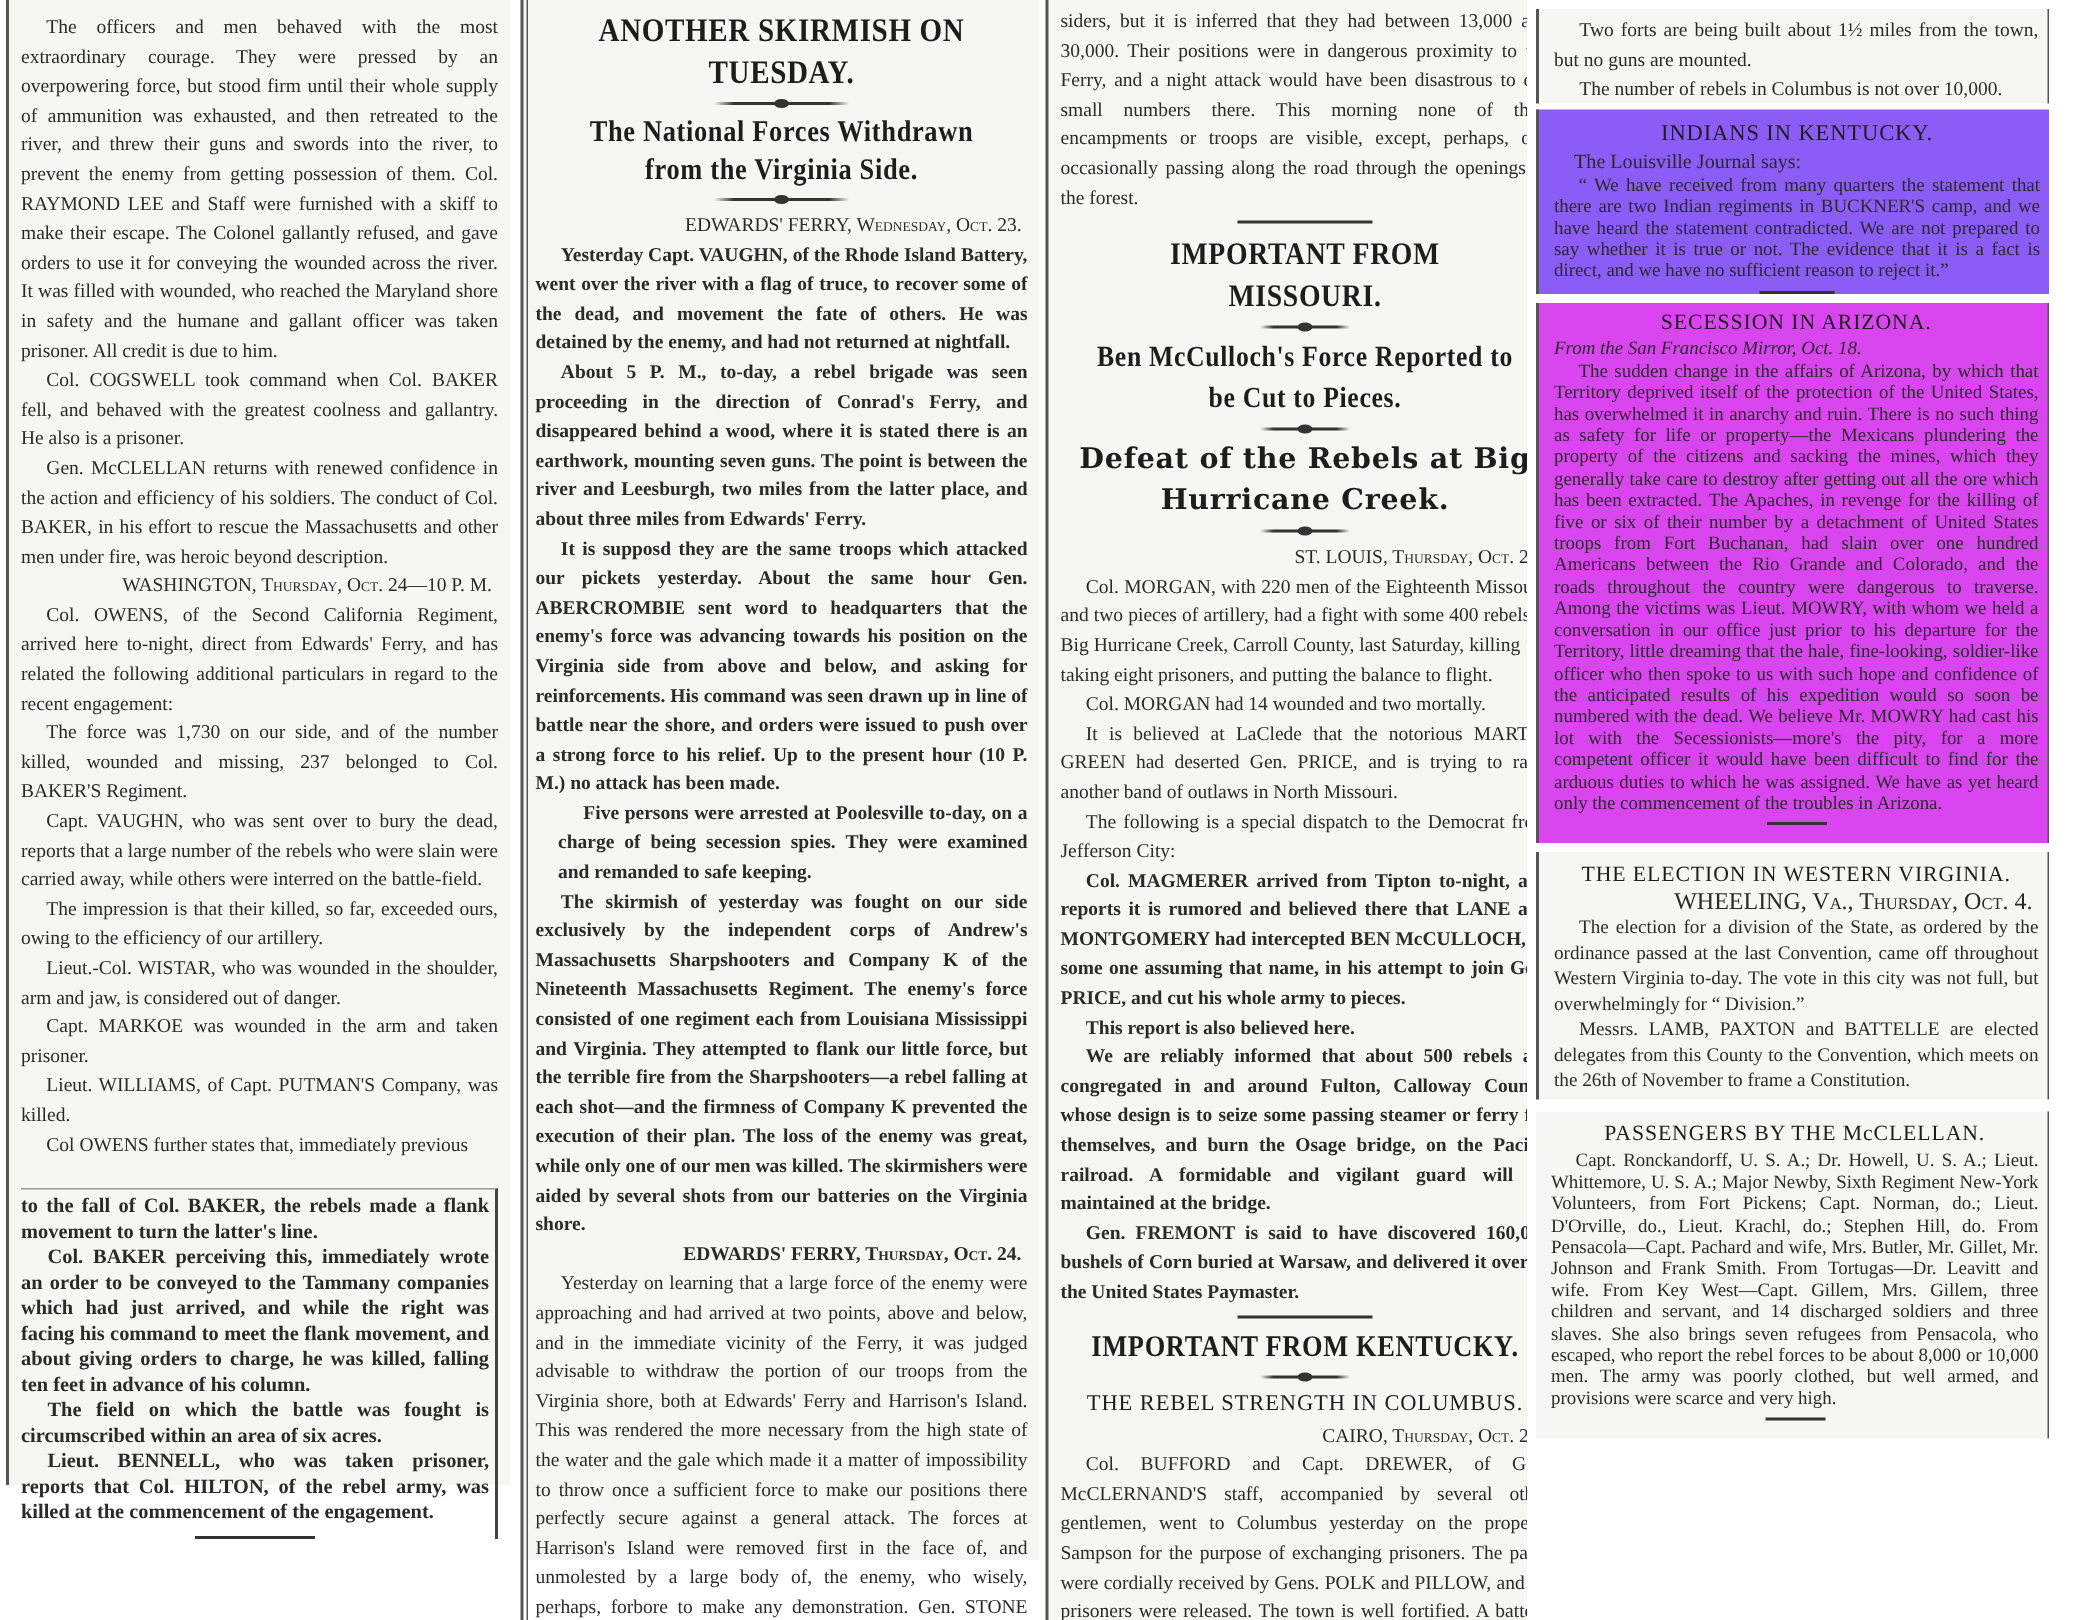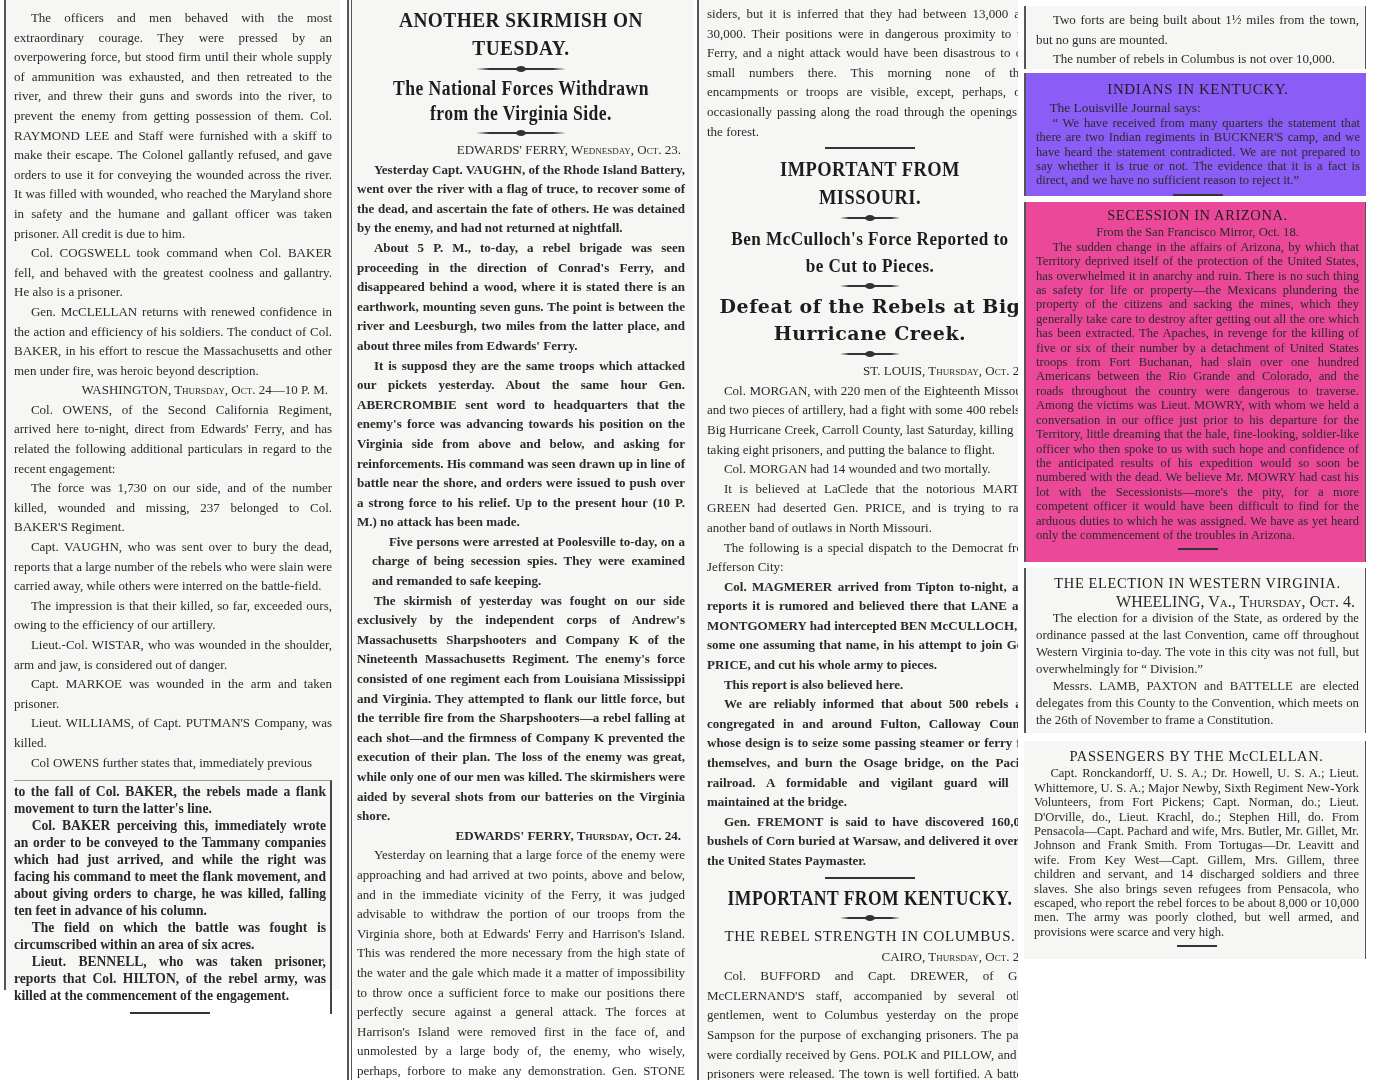--- a/index.html
+++ b/index.html
@@ -29,38 +29,38 @@
   <p>Gen. McCLELLAN returns with renewed confidence in the action and efficiency of his soldiers. The conduct of Col. BAKER, in his effort to rescue the Massachusetts and other men under fire, was heroic beyond description.</p>
   <p class="dateline sc">WASHINGTON, Thursday, Oct. 24—10 P. M.</p>
   <p>Col. OWENS, of the Second California Regiment, arrived here to-night, direct from Edwards' Ferry, and has related the following additional particulars in regard to the recent engagement:</p>
   <p>The force was 1,730 on our side, and of the number killed, wounded and missing, 237 belonged to Col. BAKER'S Regiment.</p>
   <p>Capt. VAUGHN, who was sent over to bury the dead, reports that a large number of the rebels who were slain were carried away, while others were interred on the battle-field.</p>
   <p>The impression is that their killed, so far, exceeded ours, owing to the efficiency of our artillery.</p>
   <p>Lieut.-Col. WISTAR, who was wounded in the shoulder, arm and jaw, is considered out of danger.</p>
   <p>Capt. MARKOE was wounded in the arm and taken prisoner.</p>
   <p>Lieut. WILLIAMS, of Capt. PUTMAN'S Company, was killed.</p>
   <p>Col OWENS further states that, immediately previous</p>
-  <div style="margin-top:8px;border-top:1px solid #999;border-right:2px solid #444;padding:2px 4px 0 0;">
+  <div style="margin-top:20px;border-top:1px solid #999;border-right:2px solid #444;padding:2px 4px 0 0;">
     <p class="noind" style="font-weight:bold;font-size:13.6px;line-height:17px;">to the fall of Col. BAKER, the rebels made a flank movement to turn the latter's line.</p>
     <p style="font-weight:bold;font-size:13.6px;line-height:17px;">Col. BAKER perceiving this, immediately wrote an order to be conveyed to the Tammany companies which had just arrived, and while the right was facing his command to meet the flank movement, and about giving orders to charge, he was killed, falling ten feet in advance of his column.</p>
     <p style="font-weight:bold;font-size:13.6px;line-height:17px;">The field on which the battle was fought is circumscribed within an area of six acres.</p>
     <p style="font-weight:bold;font-size:13.6px;line-height:17px;">Lieut. BENNELL, who was taken prisoner, reports that Col. HILTON, of the rebel army, was killed at the commencement of the engagement.</p>
     <div class="short-rule" style="width:80px;margin-top:8px;"></div>
   </div>
 </div>
 
 <div class="col" style="left:347px;width:346px;padding:4px 8px 0 10px;height:1040px;">
   <div class="vline" style="left:0;top:0;height:1080px;"></div>
   <div class="vline" style="left:4px;top:0;height:1080px;width:1px;"></div>
   <h1 class="h-big h-cond" style="font-size:22px;line-height:28px;margin-top:2px;">ANOTHER SKIRMISH ON TUESDAY.</h1>
   <div class="rule"></div>
   <h2 class="h-big h-cond" style="font-size:20px;line-height:25px;">The National Forces Withdrawn from the Virginia Side.</h2>
   <div class="rule"></div>
   <p class="dateline sc">EDWARDS' FERRY, Wednesday, Oct. 23.</p>
-  <p style="font-weight:bold;">Yesterday Capt. VAUGHN, of the Rhode Island Battery, went over the river with a flag of truce, to recover some of the dead, and ascertain the fate of others. He was detained by the enemy, and had not returned at nightfall.</p>
+  <p style="font-weight:bold;">Yesterday Capt. VAUGHN, of the Rhode Island Battery, went over the river with a flag of truce, to recover some of the dead, and movement the fate of others. He was detained by the enemy, and had not returned at nightfall.</p>
   <p style="font-weight:bold;">About 5 P. M., to-day, a rebel brigade was seen proceeding in the direction of Conrad's Ferry, and disappeared behind a wood, where it is stated there is an earthwork, mounting seven guns. The point is between the river and Leesburgh, two miles from the latter place, and about three miles from Edwards' Ferry.</p>
   <p style="font-weight:bold;">It is supposd they are the same troops which attacked our pickets yesterday. About the same hour Gen. ABERCROMBIE sent word to headquarters that the enemy's force was advancing towards his position on the Virginia side from above and below, and asking for reinforcements. His command was seen drawn up in line of battle near the shore, and orders were issued to push over a strong force to his relief. Up to the present hour (10 P. M.) no attack has been made.</p>
   <p style="font-weight:bold;margin-left:15px;">Five persons were arrested at Poolesville to-day, on a charge of being secession spies. They were examined and remanded to safe keeping.</p>
   <p style="font-weight:bold;">The skirmish of yesterday was fought on our side exclusively by the independent corps of Andrew's Massachusetts Sharpshooters and Company K of the Nineteenth Massachusetts Regiment. The enemy's force consisted of one regiment each from Louisiana Mississippi and Virginia. They attempted to flank our little force, but the terrible fire from the Sharpshooters—a rebel falling at each shot—and the firmness of Company K prevented the execution of their plan. The loss of the enemy was great, while only one of our men was killed. The skirmishers were aided by several shots from our batteries on the Virginia shore.</p>
   <p class="dateline sc" style="font-weight:bold;">EDWARDS' FERRY, Thursday, Oct. 24.</p>
   <p>Yesterday on learning that a large force of the enemy were approaching and had arrived at two points, above and below, and in the immediate vicinity of the Ferry, it was judged advisable to withdraw the portion of our troops from the Virginia shore, both at Edwards' Ferry and Harrison's Island. This was rendered the more necessary from the high state of the water and the gale which made it a matter of impossibility to throw once a sufficient force to make our positions there perfectly secure against a general attack. The forces at Harrison's Island were removed first in the face of, and unmolested by a large body of, the enemy, who wisely, perhaps, forbore to make any demonstration. Gen. STONE commanded the Division opposite Edwards' Ferry, and removed them during the tempestuous storm in the night safely, and without any accident, he being among the last to leave the shore.</p>
 
 </div>
 
 <div class="col" style="left:697px;width:342px;padding:4px 6px 0 10px;height:1080px;">
@@ -96,23 +96,23 @@
     <p>The number of rebels in Columbus is not over 10,000.</p>
   </div>
 
   <div class="dense" style="margin-top:4px;padding:6px 6px 0 10px;background:#8b5cf6;border-left:2px solid #555;">
     <h3 class="sub-h" style="font-size:15px;line-height:20px;">INDIANS IN KENTUCKY.</h3>
     <p class="noind" style="font-size:13.4px;line-height:17px;text-indent:1em;">The Louisville Journal says:</p>
     <p>“ We have received from many quarters the statement that there are two Indian regiments in BUCKNER'S camp, and we have heard the statement contradicted. We are not prepared to say whether it is true or not. The evidence that it is a fact is direct, and we have no sufficient reason to reject it.”</p>
     <div class="short-rule" style="width:50px;"></div>
   </div>
 
-  <div class="dense" style="padding:4px 6px 6px 10px;background:#ec4899;border-left:2px solid #555;border-right:1px solid #555;">
+  <div class="dense" style="padding:4px 6px 6px 10px;background:#d946ef;border-left:2px solid #555;border-right:1px solid #555;">
     <h3 class="sub-h" style="font-size:14.5px;line-height:19px;">SECESSION IN ARIZONA.</h3>
-    <p class="noind" style="text-align:center;font-size:12.6px;line-height:15px;">From the San Francisco Mirror, Oct. 18.</p>
+    <p class="noind" style="font-style:italic;font-size:12.6px;line-height:15px;">From the San Francisco Mirror, Oct. 18.</p>
     <p>The sudden change in the affairs of Arizona, by which that Territory deprived itself of the protection of the United States, has overwhelmed it in anarchy and ruin. There is no such thing as safety for life or property—the Mexicans plundering the property of the citizens and sacking the mines, which they generally take care to destroy after getting out all the ore which has been extracted. The Apaches, in revenge for the killing of five or six of their number by a detachment of United States troops from Fort Buchanan, had slain over one hundred Americans between the Rio Grande and Colorado, and the roads throughout the country were dangerous to traverse. Among the victims was Lieut. MOWRY, with whom we held a conversation in our office just prior to his departure for the Territory, little dreaming that the hale, fine-looking, soldier-like officer who then spoke to us with such hope and confidence of the anticipated results of his expedition would so soon be numbered with the dead. We believe Mr. MOWRY had cast his lot with the Secessionists—more's the pity, for a more competent officer it would have been difficult to find for the arduous duties to which he was assigned. We have as yet heard only the commencement of the troubles in Arizona.</p>
     <div class="short-rule" style="width:40px;"></div>
   </div>
 
   <div style="margin-top:6px;padding:6px 6px 4px 10px;background:#f6f6f4;border-left:2px solid #555;border-right:1px solid #555;">
     <h3 class="sub-h" style="font-size:14.5px;line-height:19px;">THE ELECTION IN WESTERN VIRGINIA.</h3>
     <p class="dateline sc" style="font-size:16px;line-height:17px;">WHEELING, Va., Thursday, Oct. 4.</p>
     <p style="font-size:12.8px;line-height:17px;">The election for a division of the State, as ordered by the ordinance passed at the last Convention, came off throughout Western Virginia to-day. The vote in this city was not full, but overwhelmingly for “ Division.”</p>
     <p style="font-size:12.8px;line-height:17px;">Messrs. LAMB, PAXTON and BATTELLE are elected delegates from this County to the Convention, which meets on the 26th of November to frame a Constitution.</p>
   </div>

